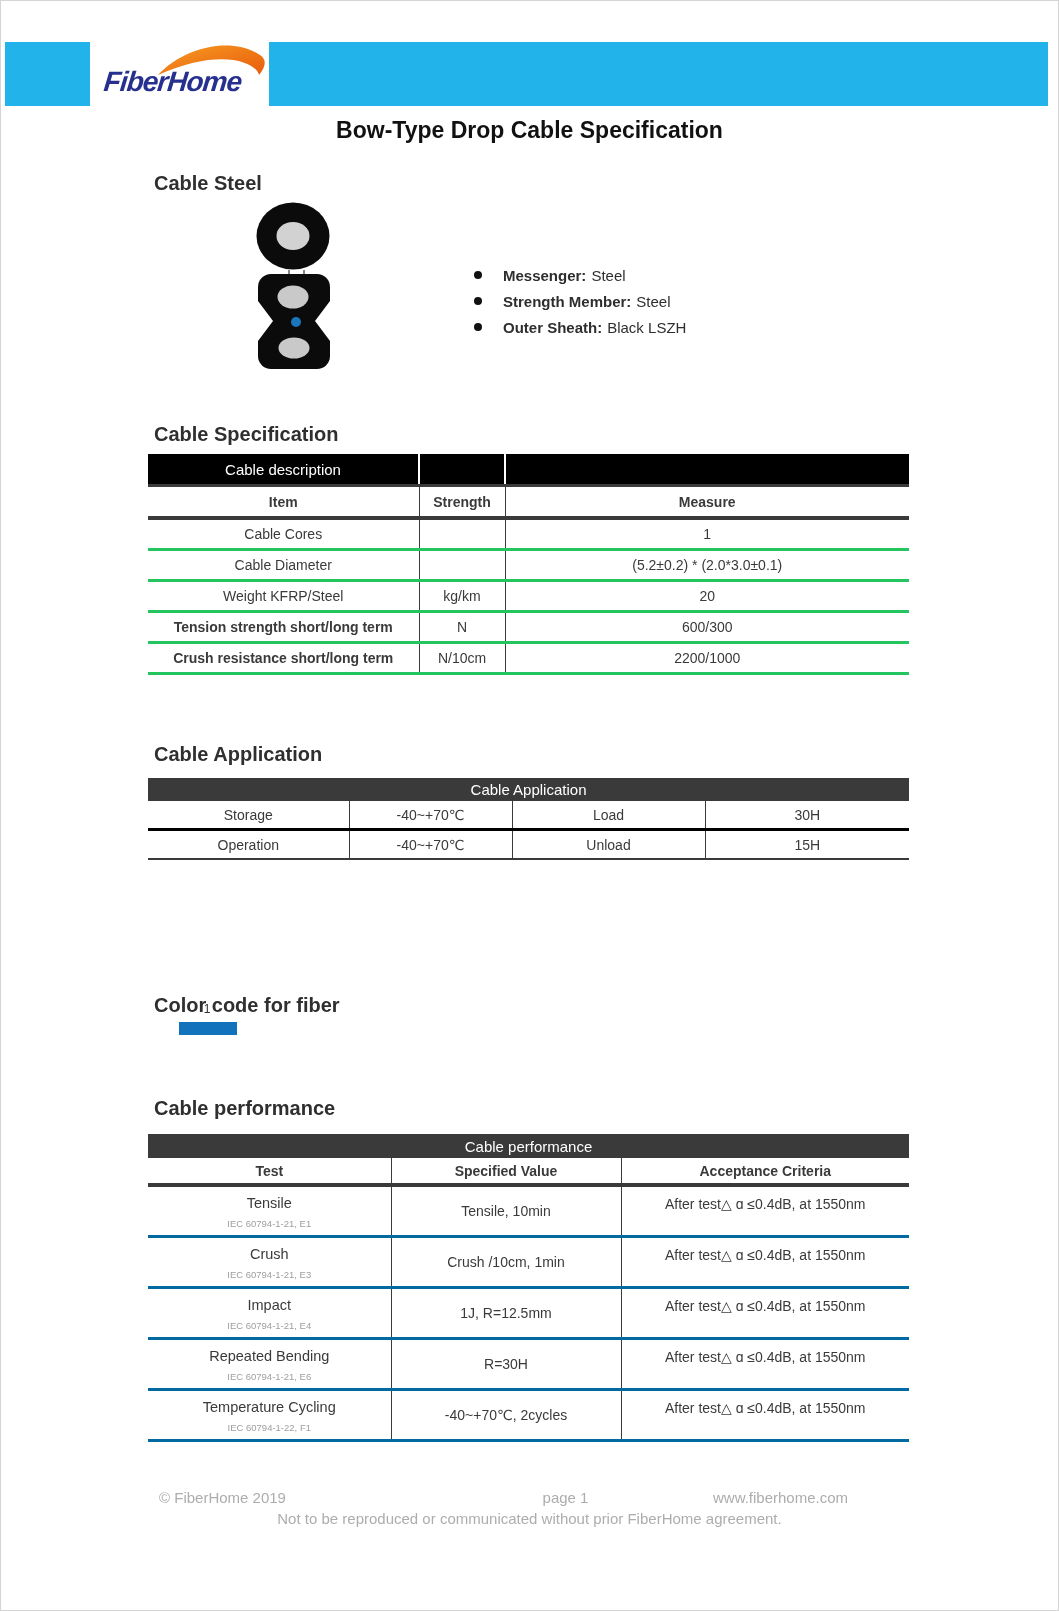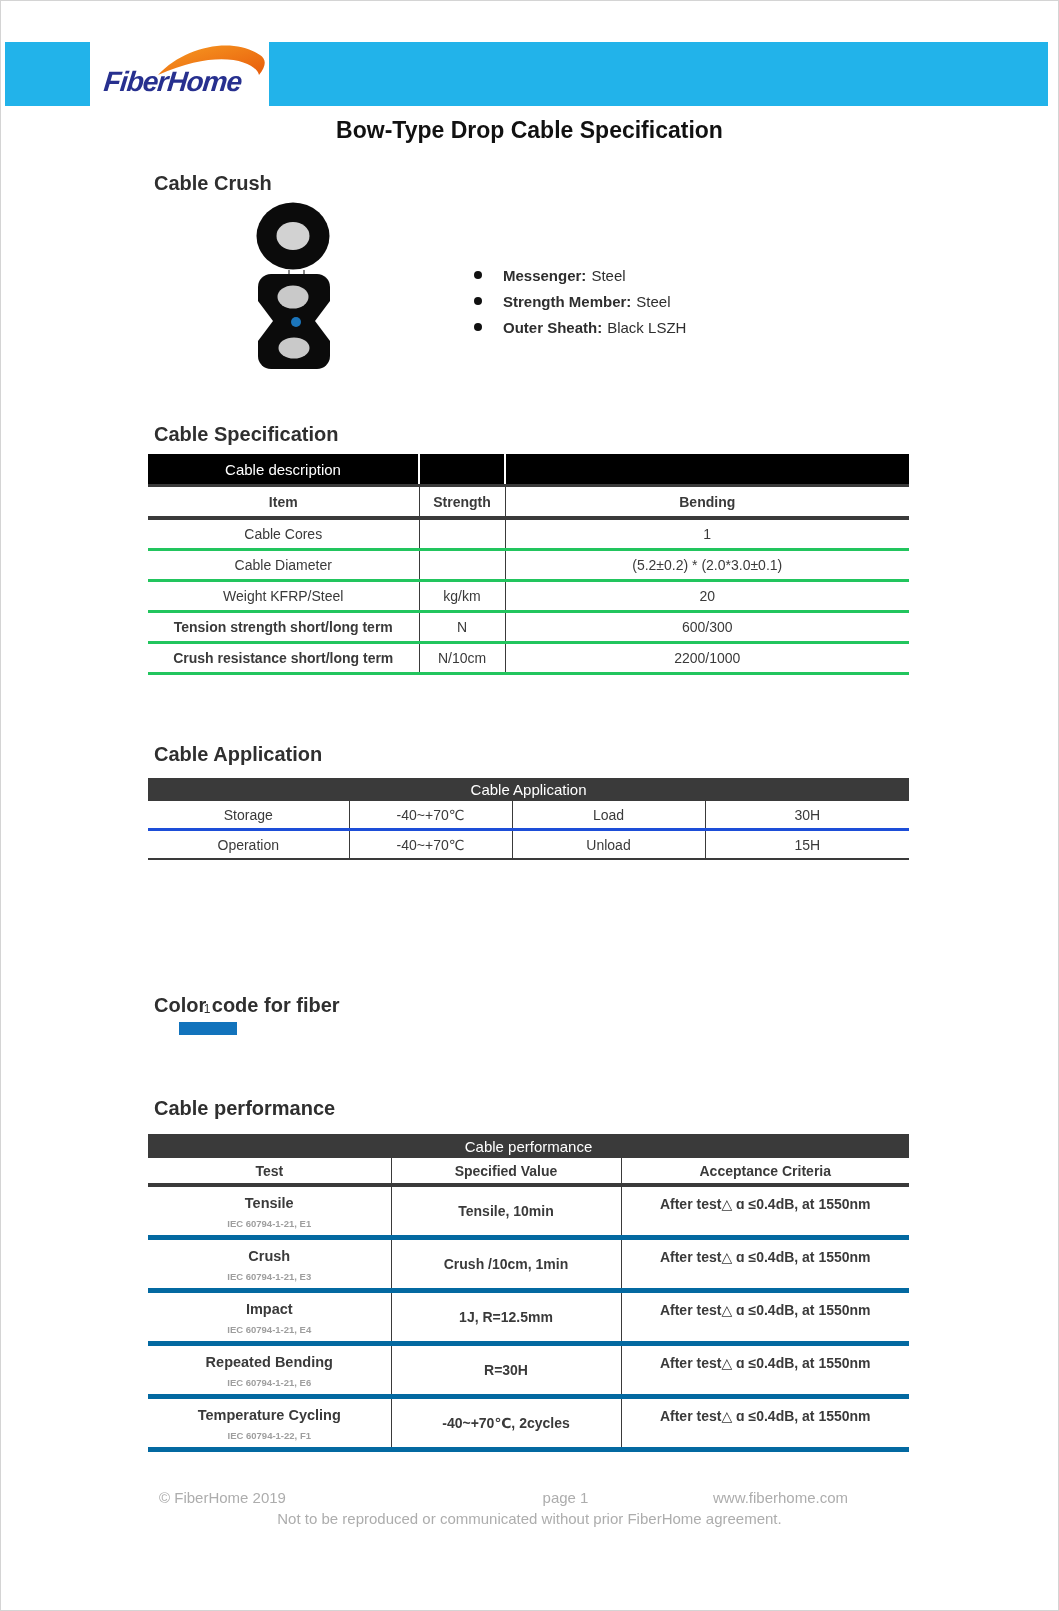--- a/index.html
+++ b/index.html
@@ -42,27 +42,27 @@
   .spec{width:761px;}
   .spec tr.h1 td{background:#000;color:#fff;font-size:15px;font-weight:normal;
     border-bottom:3px solid #3a3a3a;border-right:2px solid #fff;height:30px;}
   .spec tr.h1 td:last-child{border-right:none;}
   .spec tr.h2 td{font-weight:bold;border-bottom:4px solid #3a3a3a;height:29px;}
   .spec tr.r td{border-bottom:3px solid #22c55e;height:28px;}
 
   .app{width:761px;}
   .app tr.h1 td{background:#3a3a3a;color:#fff;font-size:15px;height:23px;}
   .app tr.h2 td{font-weight:bold;border-bottom:4px solid #3a3a3a;height:27px;}
-  .app tr.r1 td{border-bottom:3px solid #1d4ed8;height:27px;}
+  .app tr.r1 td{border-bottom:3px solid #000000;height:27px;}
   .app tr.r2 td{border-bottom:2px solid #3a3a3a;height:27px;}
 
   .perf{width:761px;}
   .perf tr.h1 td{background:#3a3a3a;color:#fff;font-size:15px;height:24px;}
   .perf tr.h2 td{font-weight:bold;border-bottom:4px solid #3a3a3a;height:25px;}
-  .perf tr.r td{border-bottom:5px solid #0369a1;height:39px;font-weight:bold;}
+  .perf tr.r td{border-bottom:3px solid #0369a1;height:39px;}
   .perf td.testcell{vertical-align:top;padding-top:8px;}
   .perf td.crit{vertical-align:top;padding-top:9px;font-size:14px;}
   .iec{font-size:9.5px;color:#9e9e9e;margin-top:7px;}
   .tname{font-size:14.5px;}
 
   
   .fiber-num{font-size:12px;color:#2f2f2f;text-align:center;width:20px;}
   .swatch{width:58px;height:13px;background:#1273bc;}
 
   
@@ -83,21 +83,21 @@
         </linearGradient>
       </defs>
       <path d="M2 32 C 30 2 78 -6 104 12 C 110 16 111 22 103 32 C 100 19 64 4 2 32 Z" fill="url(#sw)"></path>
     </svg>
     <span class="logo-text">FiberHome</span>
   </div>
   <div class="abs cyan bar-right"></div>
 
   <div class="abs doc-title">Bow-Type Drop Cable Specification</div>
 
-  <div class="abs sec-head" style="left:153px;top:171px;">Cable Crush</div>
+  <div class="abs sec-head" style="left:153px;top:171px;">Cable Steel</div>
 
   <svg class="abs" style="left:248px;top:197px;" width="90" height="175" viewBox="0 0 90 175">
     <ellipse cx="44" cy="38" rx="36.5" ry="33.5" fill="#0b0b0b"></ellipse>
     <ellipse cx="44" cy="38" rx="16.5" ry="14" fill="#d2d2d2"></ellipse>
     <path d="M40 72 V77 M55 72 V77" stroke="#111" stroke-width="1" fill="none"></path>
     <rect x="9" y="76" width="72" height="95" rx="13" fill="#0b0b0b"></rect>
     <polygon points="9,103 24,123 9,143" fill="#ffffff"></polygon>
     <polygon points="81,103 66,123 81,143" fill="#ffffff"></polygon>
     <ellipse cx="44" cy="99" rx="15.5" ry="11.5" fill="#c9c9c9"></ellipse>
     <ellipse cx="45" cy="150" rx="15.5" ry="10.5" fill="#c9c9c9"></ellipse>
@@ -133,21 +133,21 @@
         </colgroup>
       <tbody>
           <tr class="h1">
         <td>Cable description</td>
         <td></td>
         <td></td>
       </tr>
       <tr class="h2">
         <td class="vline">Item</td>
         <td class="vline">Strength</td>
-        <td>Bending</td>
+        <td>Measure</td>
       </tr>
       <tr class="r">
         <td class="vline">Cable Cores</td>
         <td class="vline"></td>
         <td>1</td>
       </tr>
       <tr class="r">
         <td class="vline">Cable Diameter</td>
         <td class="vline"></td>
         <td>(5.2±0.2) * (2.0*3.0±0.1)</td>

